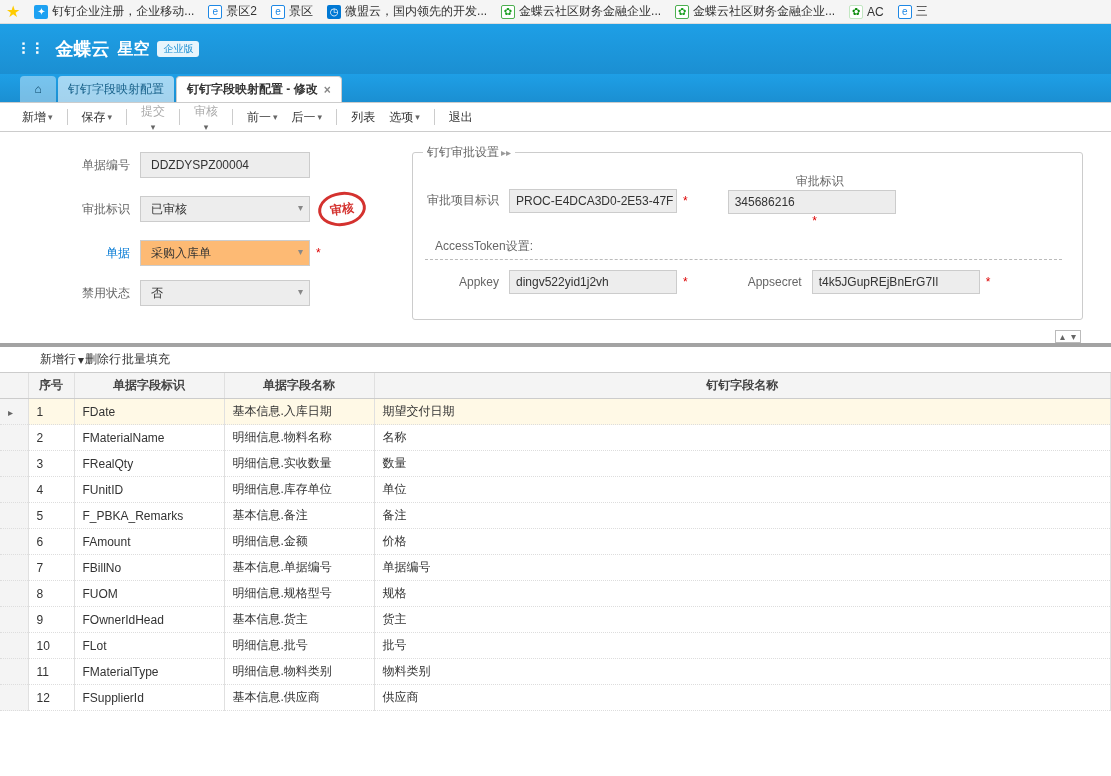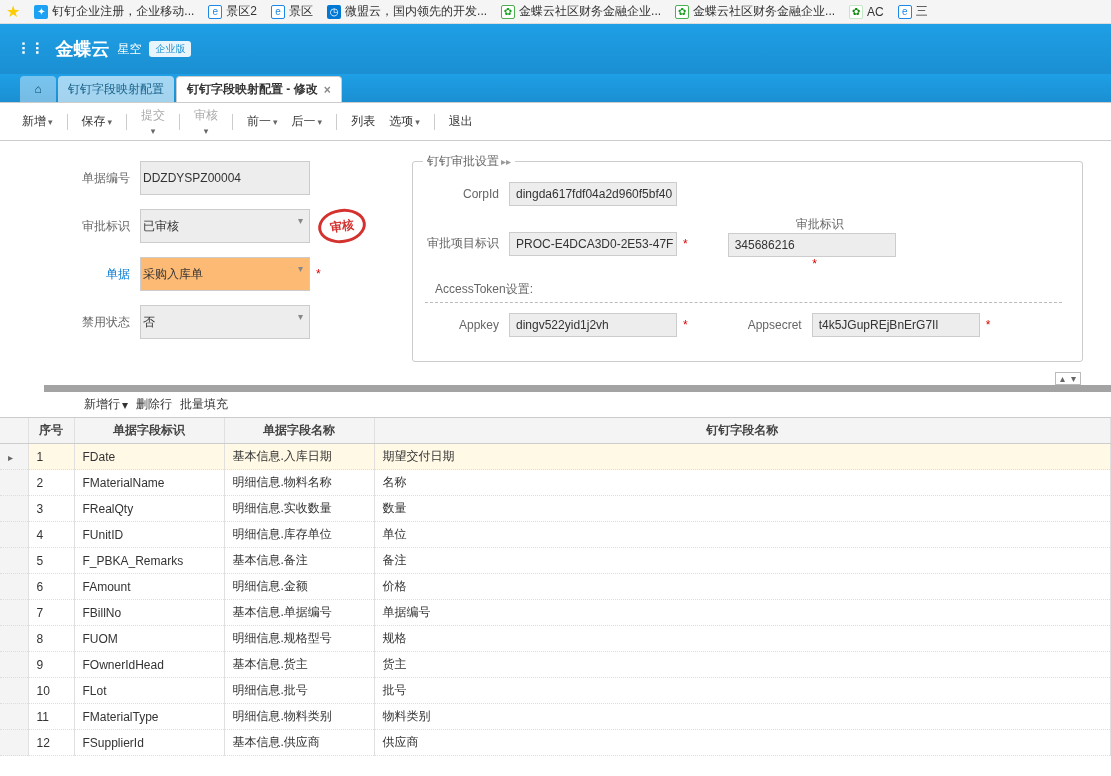--- a/index.html
+++ b/index.html
@@ -13,45 +13,45 @@
 .ico-blue { background: #1da1f2; }
 .ico-ie { background: #fff; border: 1px solid #1e88e5; color: #1e88e5; }
 .ico-orange { background: #0078d4; }
 .ico-kd { background: #fff; border: 1px solid #4caf50; color: #189f1f; }
 .ico-ac { background: #fff; color: #0a8a0a; border: 1px solid #c2e7c2; }
 
 
 .banner { height: 50px; background: linear-gradient(#1e9fe6, #1b8fd2); color: #fff; display: flex; align-items: center; padding-left: 20px; gap: 8px; }
 .banner .dots { font-size: 16px; letter-spacing: 2px; }
 .banner .brand1 { font-size: 18px; font-weight: 700; }
-.banner .brand2 { font-size: 12px; font-weight: 400; }
+.banner .brand2 { font-size: 16px; font-weight: 700; }
 .banner .badge { background: rgba(255,255,255,0.9); color: #1b8fd2; font-size: 10px; padding: 1px 6px; border-radius: 3px; }
 
 
 .tabs { height: 28px; background: linear-gradient(#1e9fe6, #1b8fd2); display: flex; align-items: flex-end; padding-left: 20px; gap: 2px; }
 .tab { height: 26px; display: flex; align-items: center; padding: 0 10px; border-radius: 4px 4px 0 0; gap: 6px; cursor: pointer; }
 .tab-home { background: rgba(255,255,255,0.4); width: 36px; justify-content: center; color: #0b4668; }
 .tab-inactive { background: rgba(255,255,255,0.6); color: #166089; }
 .tab-active { background: #fff; color: #333; font-weight: 700; border: 1px solid #ccc; border-bottom: none; }
 .tab .x { color: #888; font-size: 12px; }
 
 
-.toolbar { height: 39px; background: #fff; border-bottom: 1px solid #ccc; border-top: 1px solid #ccc; display: flex; align-items: center; padding-left: 16px; gap: 2px; }
+.toolbar { height: 30px; background: #fff; border-bottom: 1px solid #ccc; border-top: 1px solid #ccc; display: flex; align-items: center; padding-left: 16px; gap: 2px; }
 .toolbar .sep { width: 1px; height: 16px; background: #ccc; margin: 0 6px; }
 .toolbar .btn { padding: 3px 6px; cursor: pointer; display: flex; align-items: center; gap: 2px; }
 .toolbar .btn.disabled { color: #aaa; flex-direction: column; }
 .toolbar .car { font-size: 9px; color: #666; }
 
 
 .form-area { display: flex; padding: 20px 28px 10px 0; gap: 10px; }
 .left-form { width: 402px; }
 .row { display: flex; align-items: center; margin-bottom: 14px; }
 .row .lbl { width: 140px; text-align: right; padding-right: 10px; color: #666; }
 .row .lbl.link { color: #0078d4; }
-.row .txt { width: 170px; height: 34px; border: 1px solid #ccc; background: #ededed; padding: 0 2px; display: flex; align-items: center; color: #333; }
+.row .txt { width: 170px; height: 26px; border: 1px solid #ccc; background: #ededed; padding: 0 10px; display: flex; align-items: center; color: #333; }
 .row .txt.white { background: #fdba74; }
 .row .dd { position: relative; }
 .row .dd::after { content: "▾"; position: absolute; right: 6px; top: 5px; color: #888; font-size: 10px; }
 .req { color: #d00; margin-left: 6px; }
 
 .stamp { width: 48px; height: 34px; border: 3px solid #d4322f; border-radius: 50%; color: #d4322f; display: flex; align-items: center; justify-content: center; font-weight: 700; transform: rotate(-8deg); margin-left: 8px; }
 
 
 .right-fs { flex: 1; border: 1px solid #ccc; border-radius: 3px; padding: 20px 20px 14px 12px; position: relative; }
 .right-fs .legend { position: absolute; top: -9px; left: 10px; background: #fff; padding: 0 4px; color: #666; }
@@ -61,21 +61,21 @@
 .r-lbl { width: 84px; text-align: right; padding-right: 10px; color: #666; }
 .r-txt { width: 168px; height: 24px; border: 1px solid #ccc; background: #ededed; padding: 0 6px; display: flex; align-items: center; overflow: hidden; white-space: nowrap; }
 .subhdr { color: #666; margin: 4px 0 0 10px; }
 .dashed { border-top: 1px dashed #bbb; margin: 4px 0 10px 0; }
 
 
 .expand-row { display: flex; justify-content: flex-end; padding-right: 30px; }
 .expander { border: 1px solid #bbb; font-size: 10px; padding: 0 4px; color: #666; display: flex; gap: 6px; cursor: pointer; }
 
 
-.grid-tb { padding: 4px 0 4px 40px; display: flex; align-items: center; gap: 8px; border-top: 7px solid #a3a3a3; margin-left: 44px; }
+.grid-tb { padding: 4px 0 4px 40px; display: flex; align-items: center; gap: 1px; border-top: 4px solid #a3a3a3; }
 .grid-tb .gbtn { cursor: pointer; display: flex; align-items: center; gap: 2px; }
 
 
 .grid { border-top: 1px solid #ccc; }
 .grid table { width: 100%; border-collapse: collapse; }
 .grid th, .grid td { border-right: 1px solid #e0e0e0; border-bottom: 1px dotted #ddd; padding: 4px 8px; text-align: left; font-weight: normal; height: 22px; }
 .grid thead th { background: #f4f4f4; border-bottom: 1px solid #ccc; text-align: center; color: #444; font-weight: 700; }
 .grid .col-handle { width: 28px; background: #f4f4f4; }
 .grid .col-no { width: 46px; }
 .grid .col-a { width: 150px; }
@@ -199,26 +199,20 @@
     </div>
     <div class="row">
       <div class="lbl">禁用状态</div>
       <div class="txt dd">否</div>
     </div>
   </div>
 
   <div class="right-fs">
     <div class="legend"><span>钉钉审批设置</span><span class="arr">▸▸</span></div>
 
-    <div class="r-row">
-      <div class="cell">
-        <div class="r-lbl">CorpId</div>
-        <div class="r-txt">dingda617fdf04a2d960f5bf40</div>
-      </div>
-    </div>
 
     <div class="r-row">
       <div class="cell">
         <div class="r-lbl">审批项目标识</div>
         <div class="r-txt">PROC-E4DCA3D0-2E53-47F</div>
         <span class="req">*</span>
       </div>
       <div class="cell" style="margin-left:40px;flex-direction:column;">
         <div class="r-lbl">审批标识</div>
         <div class="r-txt">345686216</div>

